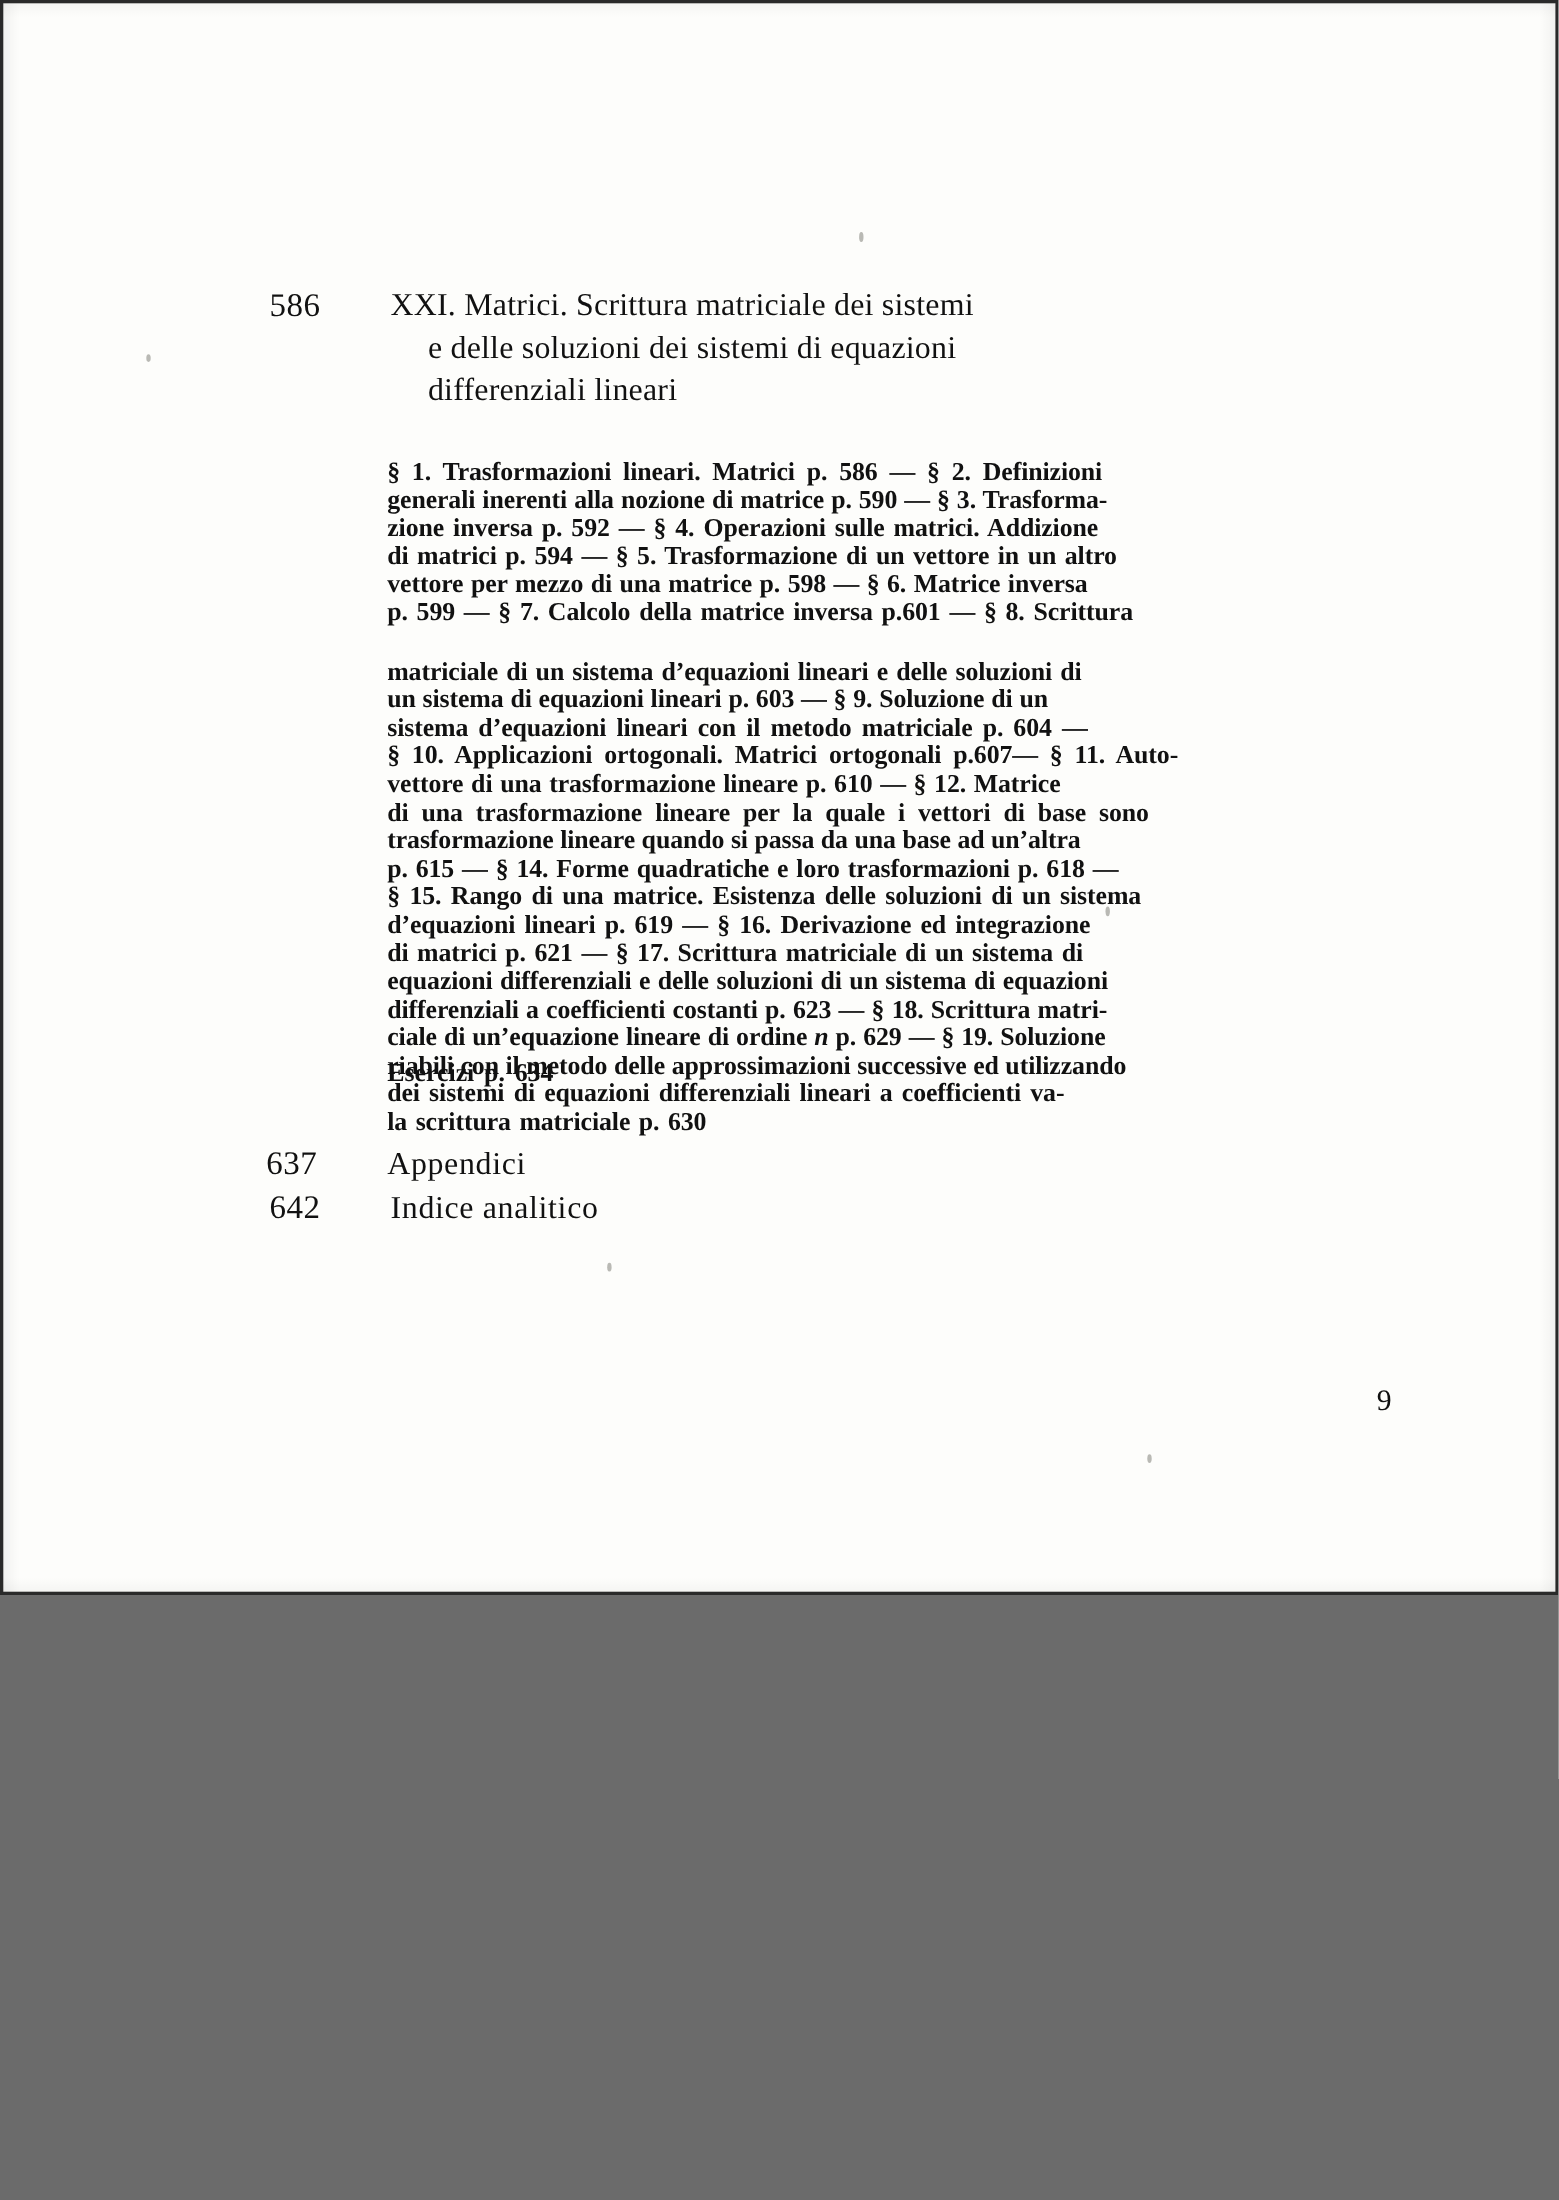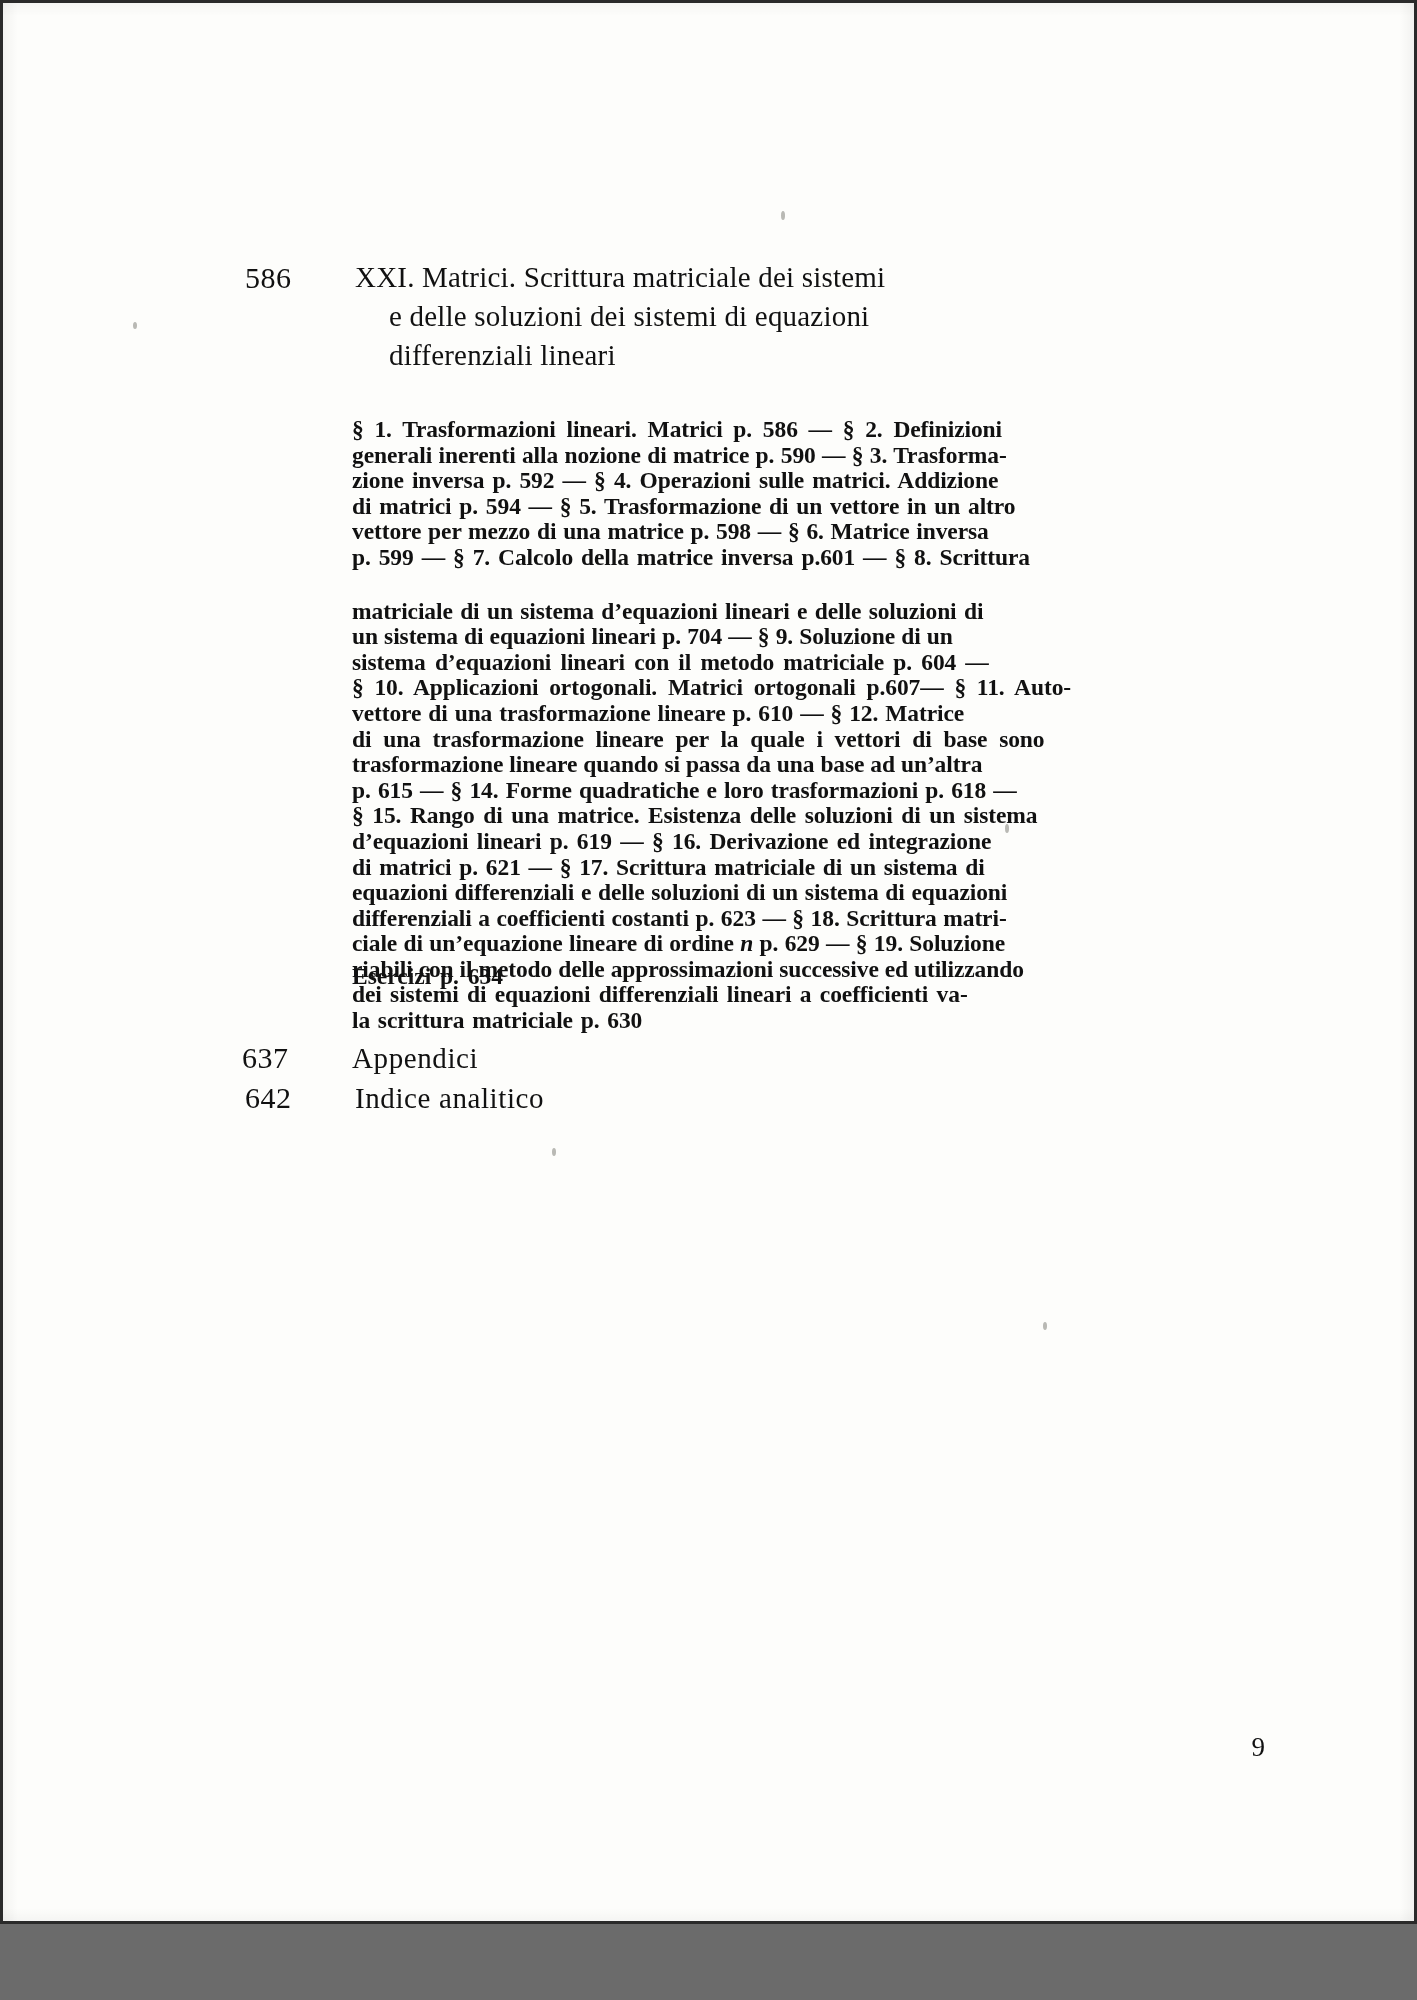--- a/index.html
+++ b/index.html
@@ -3,21 +3,21 @@
 <meta charset="utf-8">
 <style>
   html, body {
     margin: 0;
     padding: 0;
     background: #6b6b6b;
   }
   .page {
     position: relative;
     width: 1417px;
-    height: 1924px;
+    height: 1450px;
     background: #ffffff;
     overflow: hidden;
     font-family: "Liberation Serif", "DejaVu Serif", serif;
     color: #111111;
   }
   
   .scan-paper {
     position: absolute;
     inset: 0;
     background:
@@ -159,21 +159,21 @@
   </div>
 
   <div class="sections">
     <span class="pline j1">§ 1. Trasformazioni lineari. Matrici p. 586 — § 2. Definizioni</span>
     <span class="pline j2">generali inerenti alla nozione di matrice p. 590 — § 3. Trasforma-</span>
     <span class="pline j3">zione inversa p. 592 — § 4. Operazioni sulle matrici. Addizione</span>
     <span class="pline j4">di matrici p. 594 — § 5. Trasformazione di un vettore in un altro</span>
     <span class="pline j5">vettore per mezzo di una matrice p. 598 — § 6. Matrice inversa</span>
     <span class="pline j6">p. 599 — § 7. Calcolo della matrice inversa  p.601 — § 8. Scrittura</span>
     <span class="pline j7">matriciale di un sistema d’equazioni lineari e delle soluzioni di</span>
-    <span class="pline j8">un sistema di equazioni lineari p. 704 — § 9. Soluzione di un</span>
+    <span class="pline j8">un sistema di equazioni lineari p. 603 — § 9. Soluzione di un</span>
     <span class="pline j9">sistema d’equazioni lineari con il metodo matriciale p. 604 —</span>
     <span class="pline j10">§ 10. Applicazioni ortogonali. Matrici ortogonali p.607— § 11. Auto-</span>
     <span class="pline j11">vettore di una trasformazione lineare p. 610 — § 12. Matrice</span>
     <span class="pline j12">di una trasformazione lineare per la quale i vettori di base sono</span>
     <span class="pline j14">trasformazione lineare quando si passa da una base ad un’altra</span>
     <span class="pline j15">p. 615 — § 14. Forme quadratiche e loro trasformazioni p. 618 —</span>
     <span class="pline j16">§ 15. Rango di una matrice. Esistenza delle soluzioni di un sistema</span>
     <span class="pline j17">d’equazioni lineari p. 619 — § 16. Derivazione ed integrazione</span>
     <span class="pline j18">di matrici p. 621 — § 17. Scrittura matriciale di un sistema di</span>
     <span class="pline j19">equazioni differenziali e delle soluzioni di un sistema di equazioni</span>

